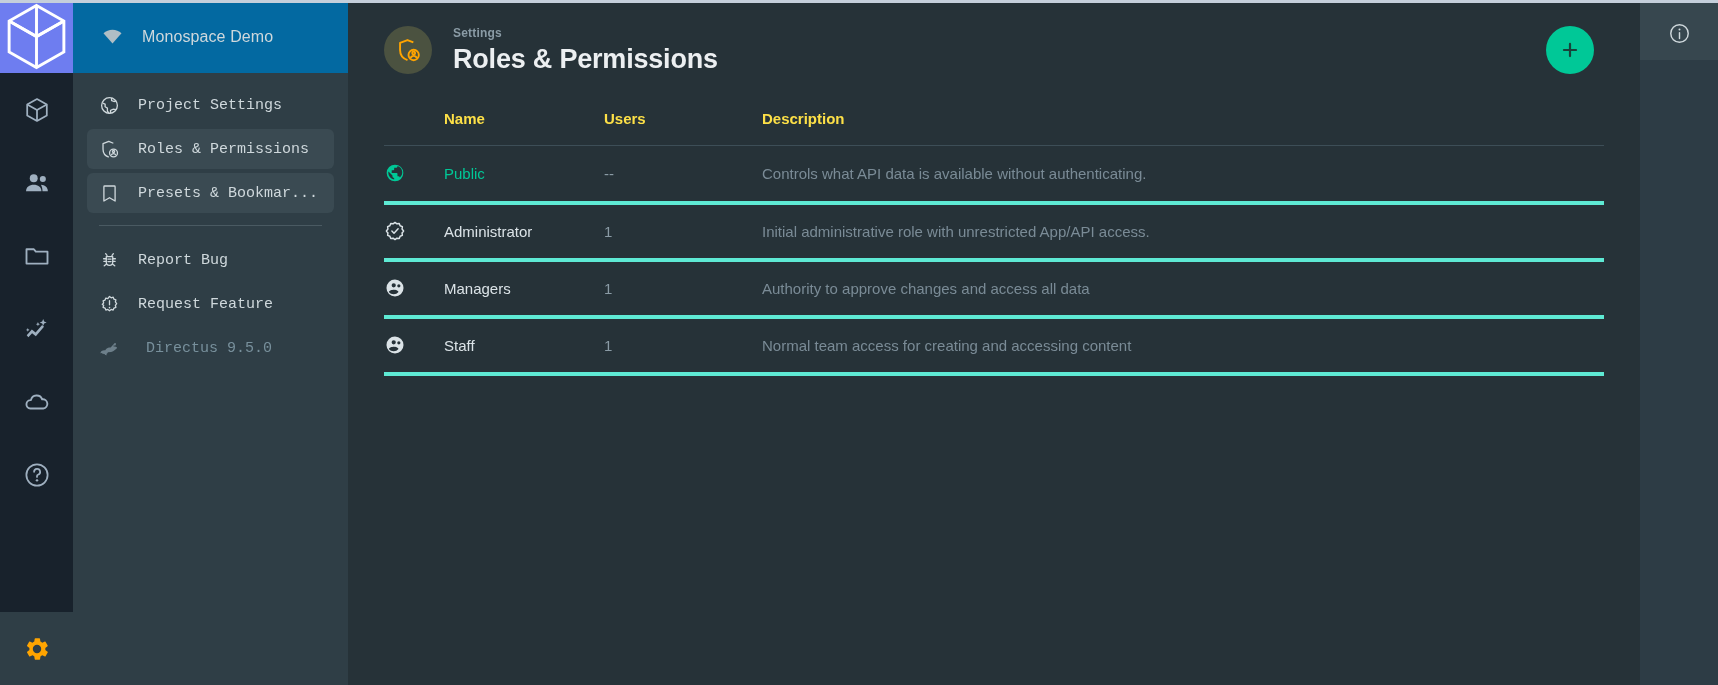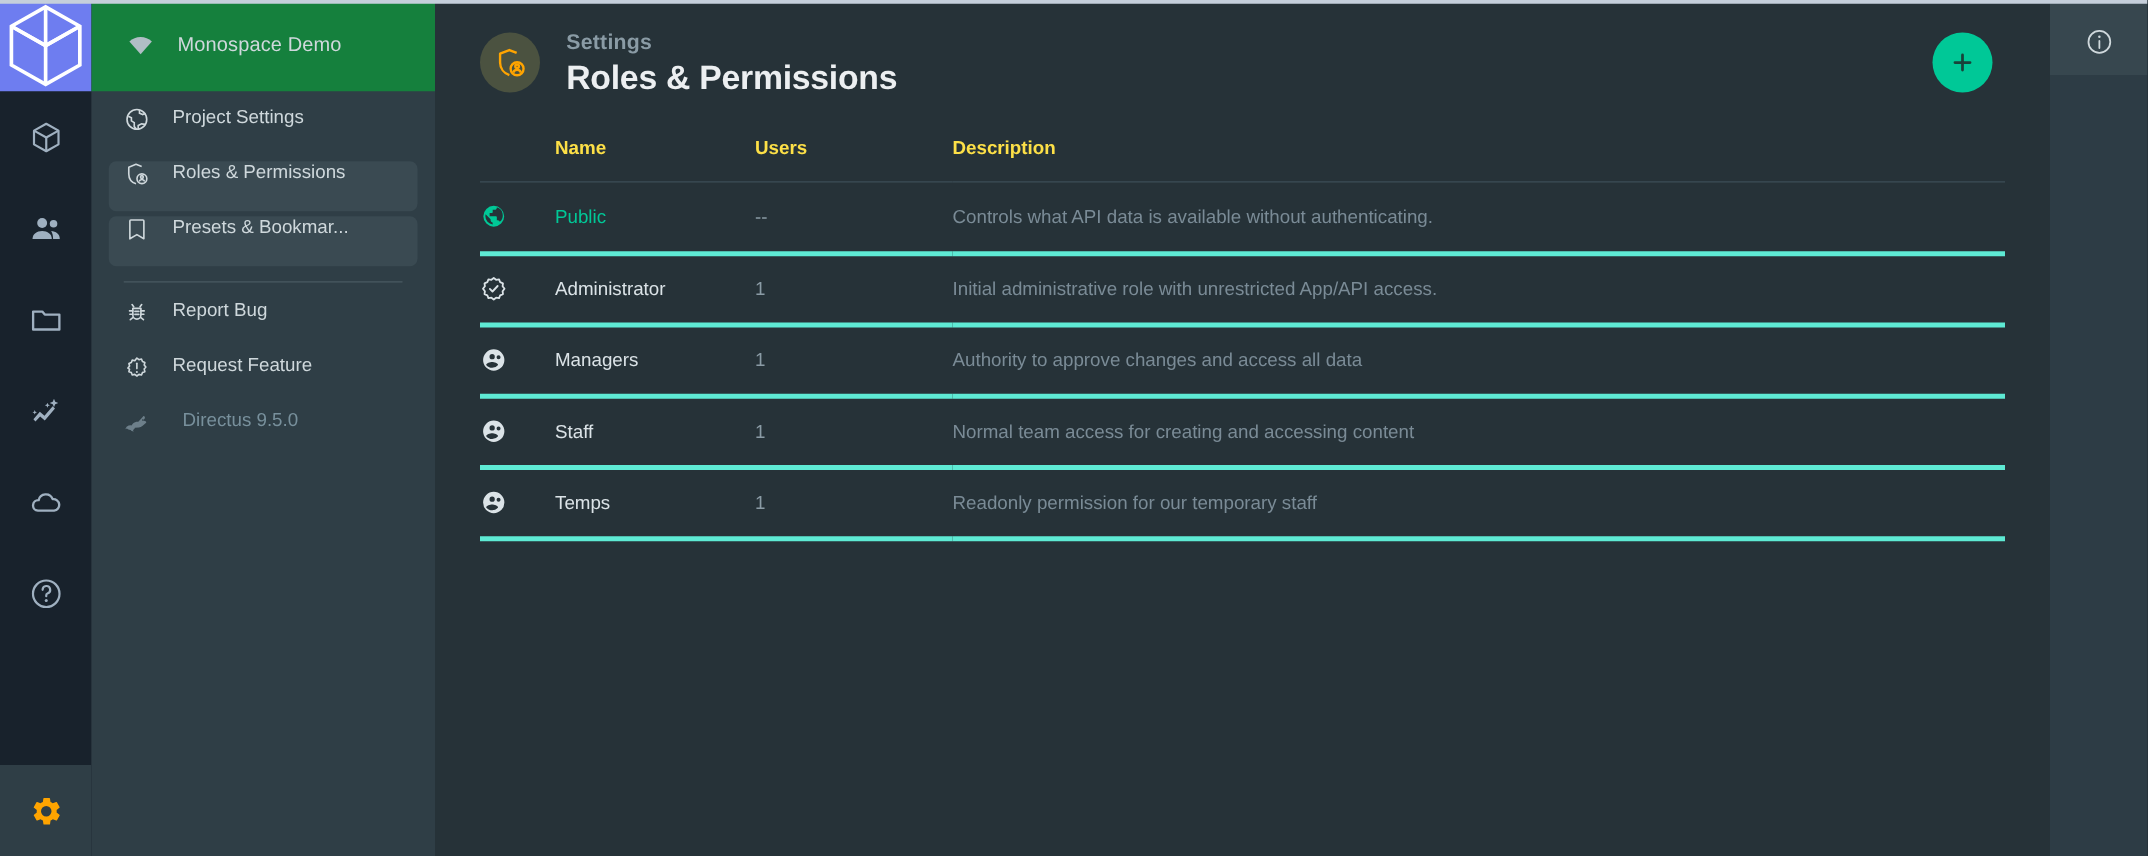--- a/index.html
+++ b/index.html
@@ -38,44 +38,45 @@
   .rail-bottom { display: flex; flex-direction: column; }
 
   
   .nav {
     width: 275px; flex: 0 0 275px;
     background: #2f3e46;
     display: flex; flex-direction: column;
   }
   .nav-header {
     height: 73px;
-    background: #15803d;
+    background: #0369a1;
     display: flex; align-items: center;
     padding-left: 28px;
     gap: 18px;
     flex: 0 0 73px;
     cursor: pointer;
   }
   .nav-header .proj-name {
     color: #cfd8dc;
     font-size: 16px;
     font-weight: 400;
     letter-spacing: .1px;
   }
   .nav-list { padding: 12px 14px 0 14px; }
   .nav-item {
-    display: flex; align-items: flex-start;
+    display: flex; align-items: center;
     gap: 18px;
     height: 40px;
     padding: 0 12px;
     border-radius: 6px;
     margin-bottom: 4px;
     cursor: pointer;
     color: #cfd8dc;
     font-size: 15px;
+    font-family: Liberation Mono, monospace;
   }
   .nav-item .label { white-space: nowrap; overflow: hidden; text-overflow: ellipsis; }
   .nav-item.selected { background: #3a4a52; }
   .nav-item.muted { color: #78909c; cursor: default; gap: 26px; }
   .nav-item svg { width: 21px; height: 21px; flex: 0 0 21px; display: block; }
   .nav-divider {
     height: 1px; background: #4a5a62;
     margin: 12px 12px 14px 12px;
   }
 
@@ -96,21 +97,21 @@
   .header-badge {
     width: 48px; height: 48px; border-radius: 50%;
     background: #4b5240;
     display: flex; align-items: center; justify-content: center;
     flex: 0 0 48px;
     margin-right: 21px;
   }
   .header-badge svg { width: 27px; height: 27px; display: block; }
   .header-titles { display: flex; flex-direction: column; justify-content: center; }
   .breadcrumb {
-    color: #8a9ba5; font-size: 17px; font-weight: bold;
+    color: #8a9ba5; font-size: 12px; font-weight: bold;
     letter-spacing: .2px; line-height: 1.4; margin-bottom: 2px;
   }
   .page-title {
     color: #eceff1; font-size: 27px; font-weight: bold;
     letter-spacing: -.2px; line-height: 1.15;
   }
   .fab {
     position: absolute; right: 46px; top: 26px;
     width: 48px; height: 48px; border-radius: 50%;
     background: #00c897;
@@ -393,30 +394,20 @@
             <td class="cell-icon">
               <svg viewBox="0 0 24 24" fill="#dbe3e7">
                 <path d="M12 2.7A9.3 9.3 0 1 0 12 21.3 9.3 9.3 0 0 0 12 2.7zm-1.4 4.1a2.3 2.3 0 1 1 0 4.6 2.3 2.3 0 0 1 0-4.6zm5.6 1.1a1.75 1.75 0 1 1 0 3.5 1.75 1.75 0 0 1 0-3.5zM10.6 18.8c-2.1 0-4-1-5.2-2.5.1-1.6 3.4-2.5 5.2-2.5s5.1.9 5.2 2.5a6.6 6.6 0 0 1-5.2 2.5z"></path>
               </svg>
             </td>
             <td class="row-name">Staff</td>
             <td class="row-users">1</td>
             <td class="row-desc">Normal team access for creating and accessing content</td>
           </tr>
 
-          <tr>
-            <td class="cell-icon">
-              <svg viewBox="0 0 24 24" fill="#dbe3e7">
-                <path d="M12 2.7A9.3 9.3 0 1 0 12 21.3 9.3 9.3 0 0 0 12 2.7zm-1.4 4.1a2.3 2.3 0 1 1 0 4.6 2.3 2.3 0 0 1 0-4.6zm5.6 1.1a1.75 1.75 0 1 1 0 3.5 1.75 1.75 0 0 1 0-3.5zM10.6 18.8c-2.1 0-4-1-5.2-2.5.1-1.6 3.4-2.5 5.2-2.5s5.1.9 5.2 2.5a6.6 6.6 0 0 1-5.2 2.5z"></path>
-              </svg>
-            </td>
-            <td class="row-name">Temps</td>
-            <td class="row-users">1</td>
-            <td class="row-desc">Readonly permission for our temporary staff</td>
-          </tr>
 
         </tbody>
       </table>
     </div>
   </main>
 
   <aside class="drawer">
     <div class="drawer-top">
       <svg viewBox="0 0 24 24" fill="none" stroke="#cfd8dc" stroke-width="1.5" aria-label="Info">
         <circle cx="12" cy="12" r="9.1"></circle>

